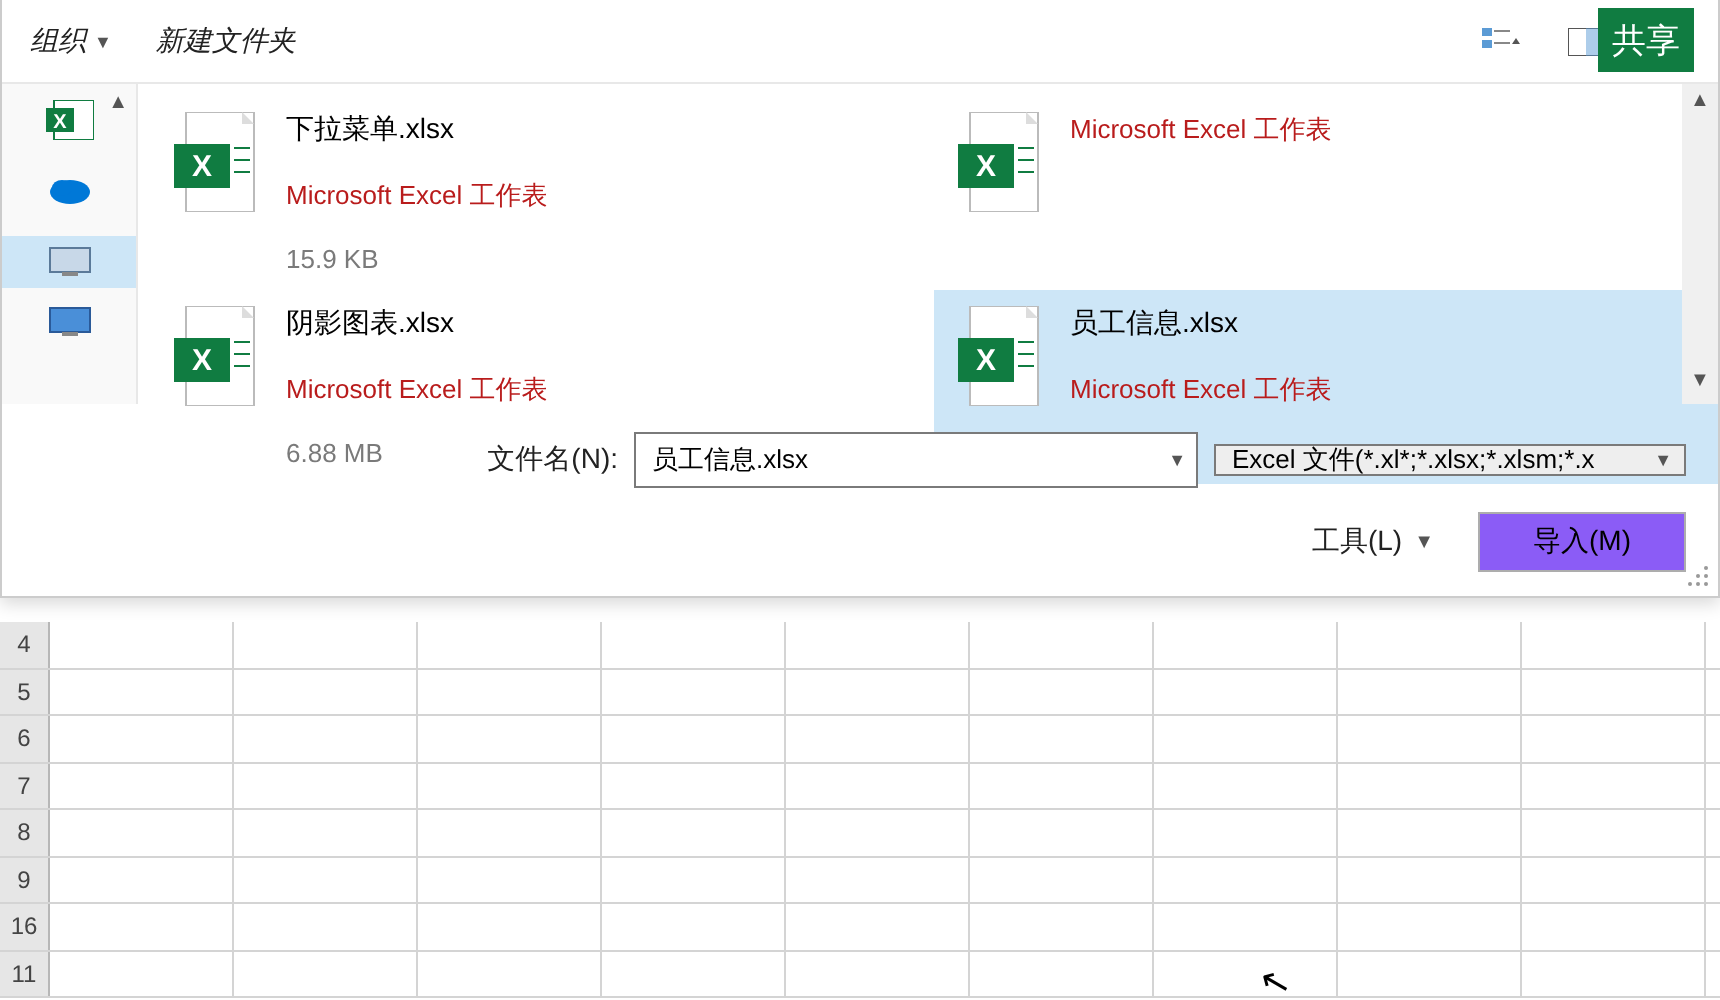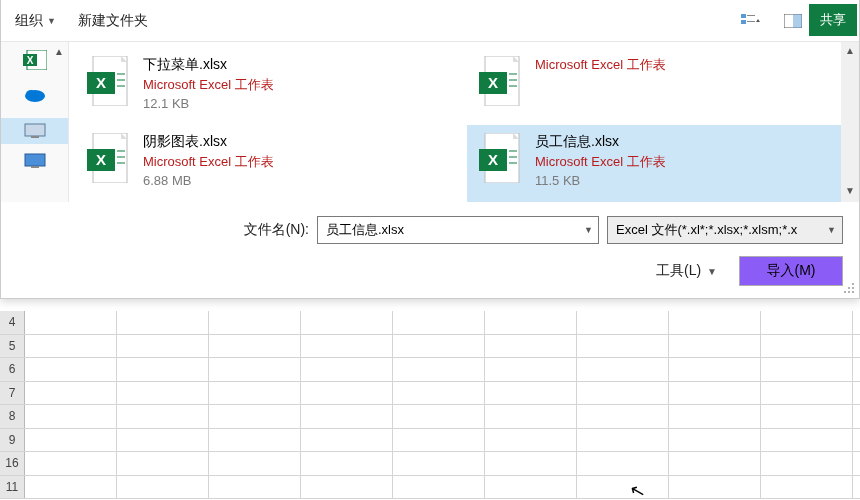--- a/index.html
+++ b/index.html
@@ -1,52 +1,52 @@
 <!DOCTYPE html>
 <html><head>
   <meta charset="utf-8">
   <style>
     * { margin: 0; padding: 0; box-sizing: border-box; font-family: "Microsoft YaHei", "Segoe UI", sans-serif; }
     body { width: 860px; height: 500px; background: #fff; position: relative; overflow: hidden; }
     
     .dialog { position: absolute; top: 0; left: 0; right: 0; background: #fff; border: 1px solid #ccc; border-top: none; box-shadow: 0 3px 8px rgba(0,0,0,0.15); }
     
     .toolbar { display: flex; align-items: center; height: 42px; padding: 0 10px; border-bottom: 1px solid #e8e8e8; gap: 14px; }
-    .tbtn { font-size: 14px; color: #222; cursor: pointer; display: flex; align-items: center; gap: 4px; padding: 4px 4px; }
+    .tbtn { font-size: 14px; color: #222; cursor: pointer; display: flex; align-items: center; gap: 4px; padding: 4px 4px; font-style: italic; }
     .tbtn .caret { font-size: 9px; color: #555; }
     .toolbar-spacer { flex: 1; }
     .icon-btn { width: 28px; height: 28px; display: flex; align-items: center; justify-content: center; cursor: pointer; }
-    .share-btn { background: #107c41; color: #fff; width: 48px; height: 32px; display: flex; align-items: center; justify-content: center; font-size: 13px; position: absolute; right: 2px; top: 4px; }
+    .share-btn { background: #107c41; color: #fff; width: 48px; height: 32px; display: flex; align-items: center; justify-content: center; font-size: 17px; position: absolute; right: 12px; top: 4px; }
     
     .body-area { display: flex; height: 160px; }
     
     .navpane { width: 68px; background: #f9f9f9; border-right: 1px solid #e8e8e8; display: flex; flex-direction: column; align-items: center; padding-top: 8px; gap: 14px; position: relative; }
     .nav-up { position: absolute; right: 4px; top: 4px; font-size: 10px; color: #555; cursor: pointer; }
     .nav-icon { width: 24px; height: 20px; }
     .nav-icon.selected-row { background: #cde6f7; width: 100%; height: 26px; display: flex; align-items: center; justify-content: center; }
     
     .file-grid { flex: 1; display: grid; grid-template-columns: 1fr 1fr; padding: 6px 0 0 6px; position: relative; }
     .file-item { display: flex; align-items: flex-start; gap: 12px; padding: 8px 12px; cursor: pointer; }
     .file-item.selected { background: #cde6f7; }
     .file-icon { width: 44px; height: 50px; flex-shrink: 0; }
-    .file-meta { display: flex; flex-direction: column; gap: 2px; }
+    .file-meta { display: flex; flex-direction: column; gap: 15px; }
     .fname { font-size: 14px; color: #000; }
     .ftype { font-size: 13px; color: #b91c1c; }
     .fsize { font-size: 13px; color: #7a7a7a; }
     
     .scrollbar-v { width: 18px; background: #f0f0f0; position: absolute; right: 0; top: 0; bottom: 0; display: flex; flex-direction: column; align-items: center; justify-content: space-between; padding: 3px 0; }
     .sb-arrow { font-size: 10px; color: #555; cursor: pointer; height: 14px; }
     
     .bottom-bar { padding: 14px 16px 12px 16px; display: flex; flex-direction: column; gap: 12px; margin-left: 44px; }
     .row1 { display: flex; align-items: center; gap: 8px; justify-content: flex-end; }
     .fn-label { font-size: 14px; color: #222; }
     .fn-input-wrap { position: relative; width: 282px; }
     .fn-input { width: 100%; height: 28px; border: 1px solid #7a7a7a; padding: 0 24px 0 8px; font-size: 13px; }
     .fn-caret { position: absolute; right: 6px; top: 50%; transform: translateY(-50%); font-size: 9px; color: #555; pointer-events: none; }
-    .filter-select { width: 236px; height: 28px; border: 1px solid #7a7a7a; background: #eee; padding: 0 24px 0 8px; font-size: 13px; position: relative; display: flex; align-items: center; cursor: pointer; white-space: nowrap; overflow: hidden; }
+    .filter-select { width: 236px; height: 16px; border: 1px solid #7a7a7a; background: #eee; padding: 0 24px 0 8px; font-size: 13px; position: relative; display: flex; align-items: center; cursor: pointer; white-space: nowrap; overflow: hidden; }
     .filter-select .caret2 { position: absolute; right: 6px; font-size: 9px; color: #555; }
     
     .row2 { display: flex; align-items: center; justify-content: flex-end; gap: 10px; }
     .tools-lbl { font-size: 14px; color: #222; display: flex; align-items: center; gap: 6px; margin-right: 12px; cursor: pointer; }
     .dlg-btn { width: 104px; height: 30px; border: 1px solid #adadad; background: #8b5cf6; font-size: 14px; color: #000; cursor: pointer; }
     
     .resize-grip { position: absolute; right: 4px; bottom: 4px; width: 12px; height: 12px; }
     
     .spreadsheet { position: absolute; top: 311px; left: 0; right: 0; bottom: 0; }
     .sheet-row { display: flex; height: 23.5px; border-bottom: 1px solid #d4d4d4; }
@@ -125,21 +125,21 @@
             <path d="M34 0 L40 6 L34 6 Z" fill="#ddd"></path>
             <rect x="0" y="16" width="28" height="22" fill="#107c41"></rect>
             <text x="14" y="32" fill="#fff" font-size="15" text-anchor="middle" font-weight="bold">X</text>
             <line x1="30" y1="18" x2="38" y2="18" stroke="#107c41"></line>
             <line x1="30" y1="24" x2="38" y2="24" stroke="#107c41"></line>
             <line x1="30" y1="30" x2="38" y2="30" stroke="#107c41"></line>
           </svg>
         <div class="file-meta">
           <span class="fname">下拉菜单.xlsx</span>
           <span class="ftype">Microsoft Excel 工作表</span>
-          <span class="fsize">12.1 KB</span>
+          <span class="fsize">15.9 KB</span>
         </div>
       </div>
       <div class="file-item">
         <svg class="file-icon" viewBox="0 0 44 50">
             <rect x="6" y="0" width="34" height="50" fill="#fff" stroke="#bbb"></rect>
             <path d="M34 0 L40 6 L34 6 Z" fill="#ddd"></path>
             <rect x="0" y="16" width="28" height="22" fill="#107c41"></rect>
             <text x="14" y="32" fill="#fff" font-size="15" text-anchor="middle" font-weight="bold">X</text>
             <line x1="30" y1="18" x2="38" y2="18" stroke="#107c41"></line>
             <line x1="30" y1="24" x2="38" y2="24" stroke="#107c41"></line>

